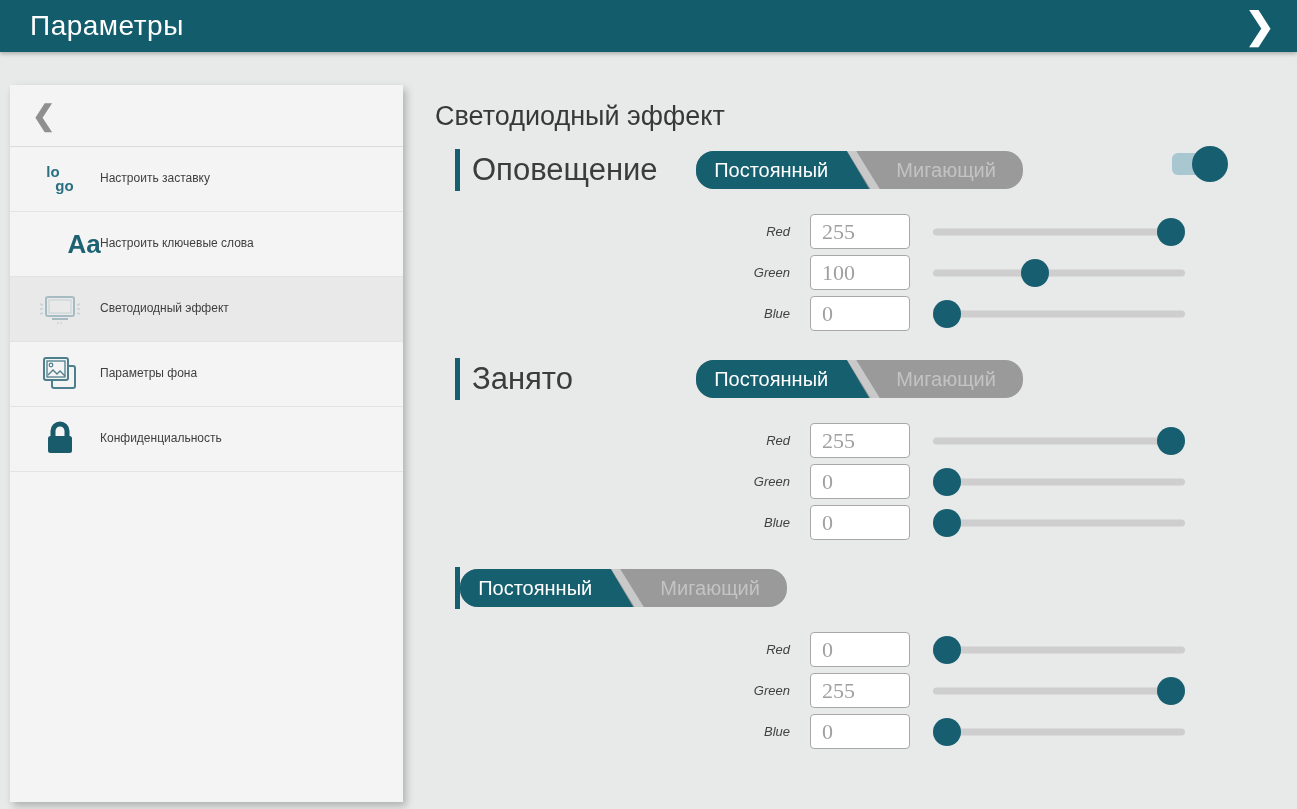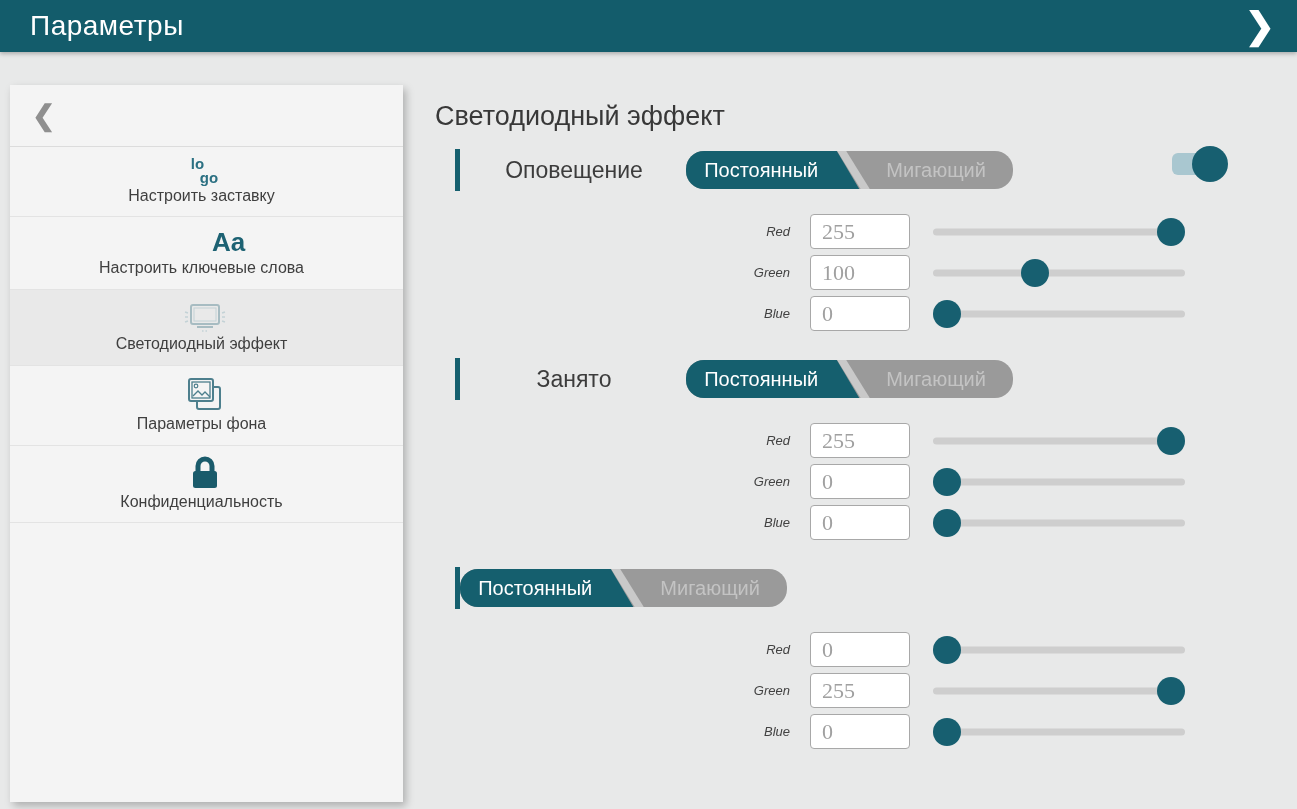--- a/index.html
+++ b/index.html
@@ -37,41 +37,40 @@
     border-bottom:1px solid #dcdcdc;
   }
   .sidebar-back-chevron {
     margin-left:22px; font-size:28px; font-weight:bold; color:#8f8f8f; cursor:pointer;
   }
   .side-item {
     display:flex; align-items:center; min-height:65px;
     border-bottom:1px solid #e3e3e3;
     padding:10px 14px 10px 4px;
     cursor:pointer;
-    flex-direction:column;
   }
   .side-item.selected { background:#e9e9e9; }
   .side-icon {
     width:44px; min-width:44px; margin-left:24px; margin-right:18px;
     display:flex; align-items:center; justify-content:center;
   }
-  .side-label { font-size:16px; color:#3f3f3f; line-height:1.3; }
+  .side-label { font-size:12px; color:#3f3f3f; line-height:1.3; }
 
   .logo-icon { color:#2b7082; font-size:15px; font-weight:bold; line-height:0.95; }
   .logo-icon .l2 { margin-left:9px; }
   .aa-icon { color:#1d6273; font-size:26px; font-weight:bold;margin-left:48px; }
 
   
   .content { position:absolute; left:435px; top:68px; width:852px; }
   .page-title { font-size:27px; color:#383838; margin-top:33px; margin-bottom:17px; }
 
   .section { margin-bottom:24px; }
   .sec-head { display:flex; align-items:center; height:42px; padding-left:20px; margin-bottom:20px; position:relative; }
   .sec-bar { width:5px; height:42px; background:#155f6e; }
-  .sec-name { font-size:23px; color:#3c3c3c; margin-left:2px; width:224px;text-align:center; }
+  .sec-name { font-size:31px; color:#3c3c3c; margin-left:12px; width:224px; }
 
   .seg {
     position:relative; width:327px; height:38px; background:#9a9a9a; overflow:hidden; cursor:pointer;border-radius:18px;
   }
   .seg-stripe {
     position:absolute; inset:0; background:#c9c9c9;
     clip-path:polygon(46.2% 0, 49% 0, 56.2% 100%, 53.4% 100%);
   }
   .seg-on {
     position:absolute; left:0; top:0; width:53%; height:100%; background:#155f6e;

